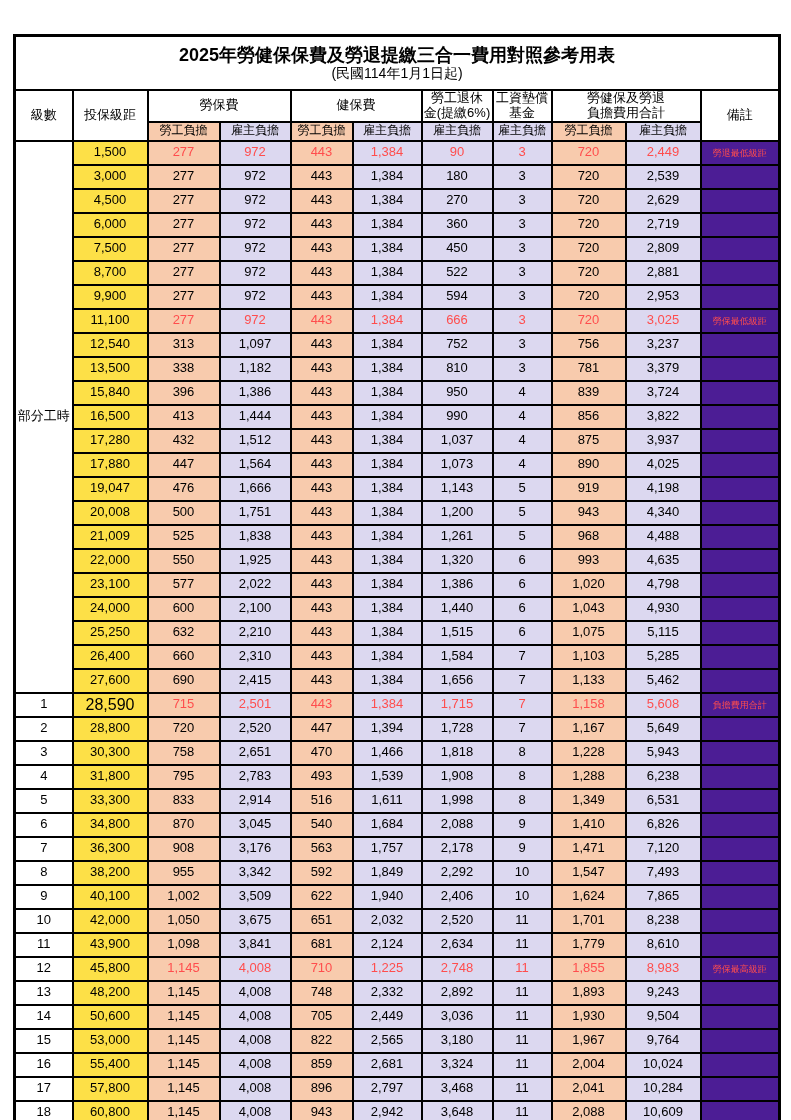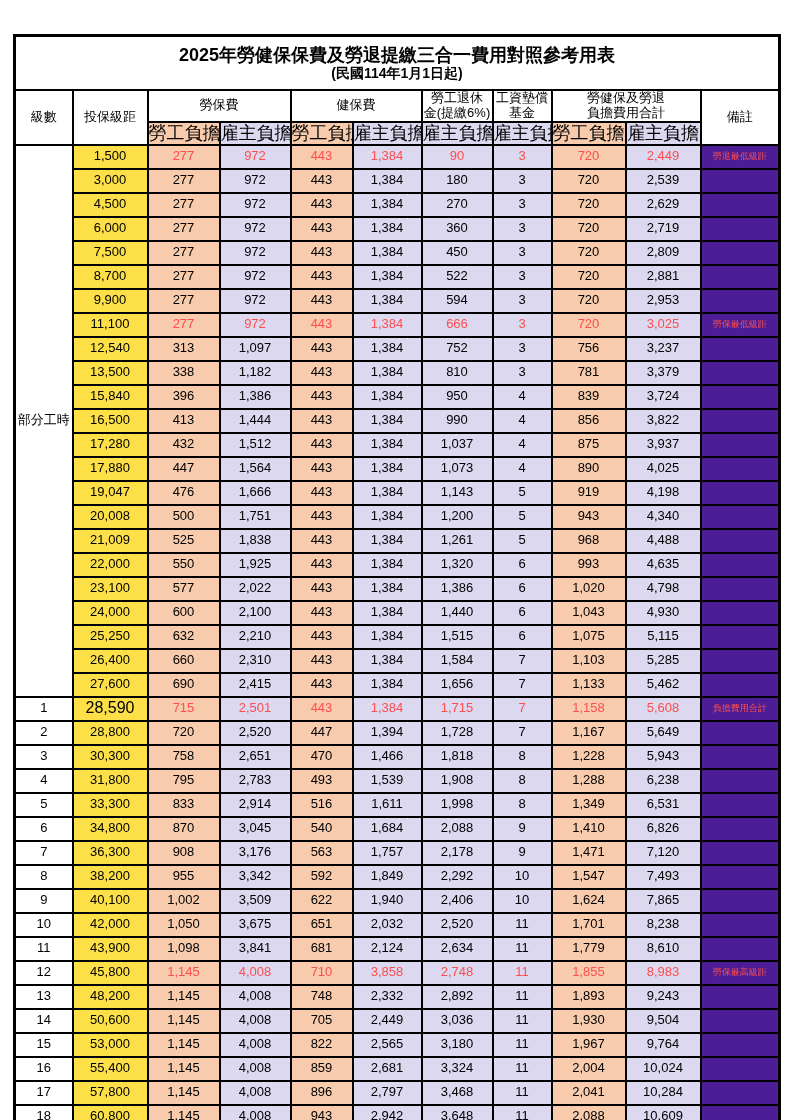--- a/index.html
+++ b/index.html
@@ -16,23 +16,23 @@
   }
   th,td{
     border:2px solid #000;
     padding:0;margin:0;
     text-align:center;vertical-align:middle;
     color:#000;font-size:13px;line-height:1.15;
     overflow:hidden;white-space:nowrap;
   }
   .title-cell{height:52px;background:#fff;}
   .title-main{font-size:18px;font-weight:bold;}
-  .title-sub{font-size:14px;font-weight:bold;}
+  .title-sub{font-size:14px;font-weight:normal;}
   .hdr{font-size:13px;font-weight:normal;height:18px;background:#fff;}
-  .hdr2{font-size:18px;font-weight:normal;height:17px;}
+  .hdr2{font-size:12px;font-weight:normal;height:17px;}
   tbody td{height:22px;}
   .bg-emp{background:#F8CBAD;}
   .bg-er{background:#DCD8F0;}
   .red{color:#FF4D4D;}
   .level-cell{background:#fff;}
   .bracket-cell{background:#fde047;font-size:13px;}
   .bracket-big{font-size:16px;}
   .remark-cell{background:#4c1d95;font-size:9px;color:#FF4D4D;letter-spacing:0;}
   .part-time{font-size:13px;}
 </style>
@@ -503,21 +503,21 @@
           <td class="bg-emp">1,779</td>
           <td class="bg-er">8,610</td>
           <td class="remark-cell"></td>
         </tr>
         <tr>
           <td class="level-cell">12</td>
           <td class="bracket-cell">45,800</td>
           <td class="bg-emp red">1,145</td>
           <td class="bg-er red">4,008</td>
           <td class="bg-emp red">710</td>
-          <td class="bg-er red">3,858</td>
+          <td class="bg-er red">1,225</td>
           <td class="bg-er red">2,748</td>
           <td class="bg-er red">11</td>
           <td class="bg-emp red">1,855</td>
           <td class="bg-er red">8,983</td>
           <td class="remark-cell">勞保最高級距</td>
         </tr>
         <tr>
           <td class="level-cell">13</td>
           <td class="bracket-cell">48,200</td>
           <td class="bg-emp">1,145</td>

